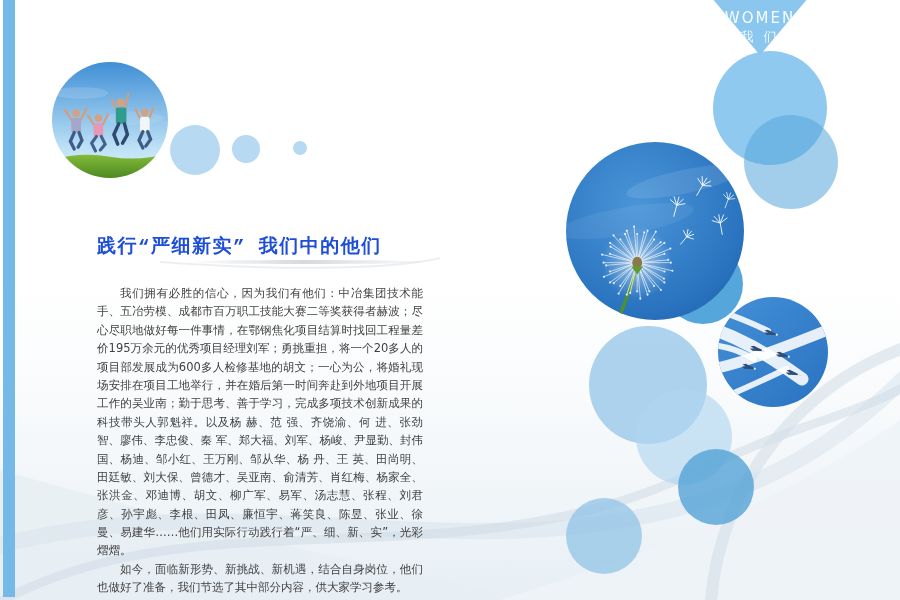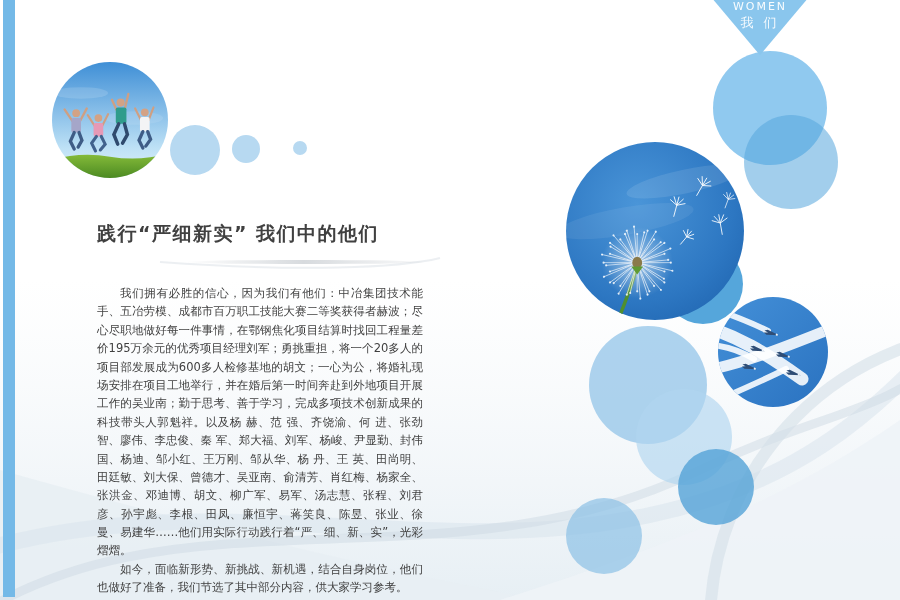--- a/index.html
+++ b/index.html
@@ -16,25 +16,25 @@
   .decor2{z-index:3;}
   
   .photo{z-index:4;overflow:hidden;border-radius:50%;}
   .photo svg{display:block;}
   
   #left-strip{left:3px;top:0;width:12px;height:597px;background:#74b9e7;z-index:6;}
   
   #corner-tab{left:706px;top:0;width:108px;height:60px;z-index:6;
     display:flex;flex-direction:column;align-items:center;
     clip-path:polygon(7% 0,93% 0,50% 92%);background:#8ac6ed;}
-  #corner-tab .en{color:rgba(255,255,255,.95);font-size:11px;letter-spacing:2px;}
+  #corner-tab .en{color:rgba(255,255,255,.95);font-size:15px;letter-spacing:2px;margin-top:9px;}
   #corner-tab .zh{color:rgba(255,255,255,.92);font-size:13px;letter-spacing:3px;margin-top:1px;}
   
-  #page-title{left:97px;top:221px;width:340px;z-index:5;
-    color:#404040;font-size:19px;font-weight:bold;letter-spacing:1.5px;}
+  #page-title{left:97px;top:233px;width:340px;z-index:5;
+    color:#1d4ed8;font-size:19px;font-weight:bold;letter-spacing:1.5px;font-family:Liberation Mono, monospace;}
   #title-underline-shadow{left:185px;top:260px;width:238px;height:4px;z-index:1;
     background:linear-gradient(to right,rgba(140,150,160,0),rgba(140,150,160,.35),rgba(140,150,160,.05));
     border-radius:50%;}
   #body-text{left:97px;top:284px;width:326px;z-index:5;color:#3f3f3f;
     font-size:11.5px;line-height:1.6;text-align:justify;}
   #body-text p{margin:0;text-indent:2em;}
 </style>
 </head>
 <body>
 

